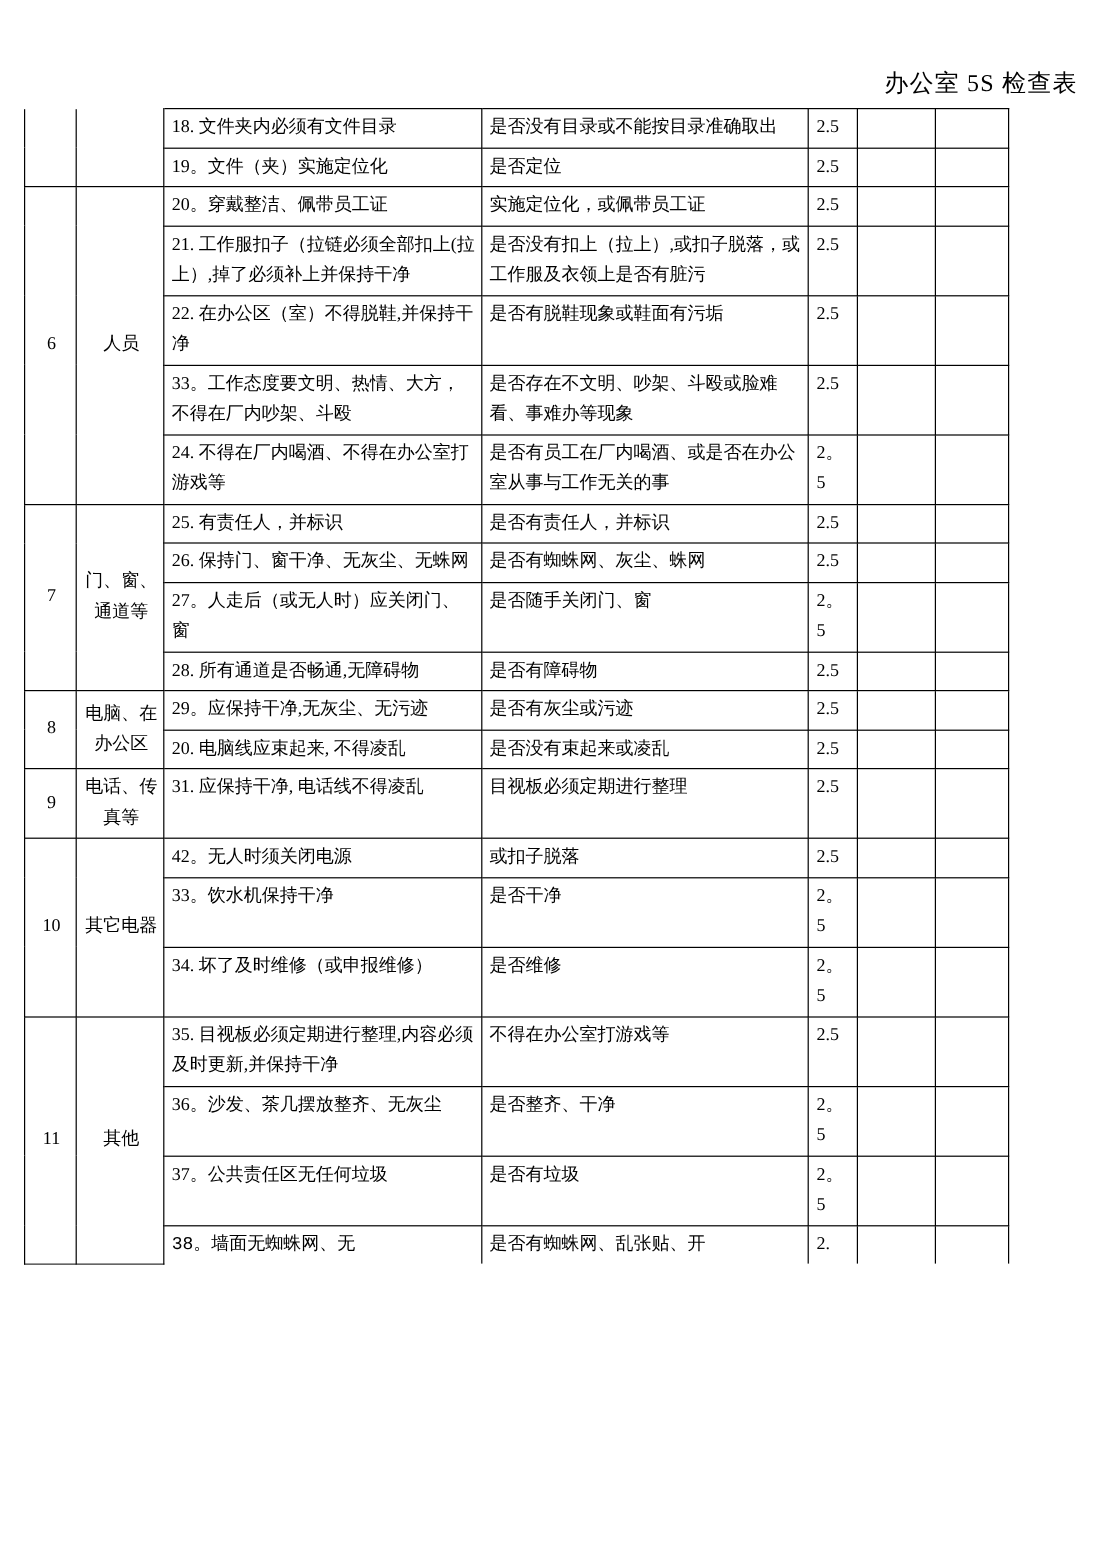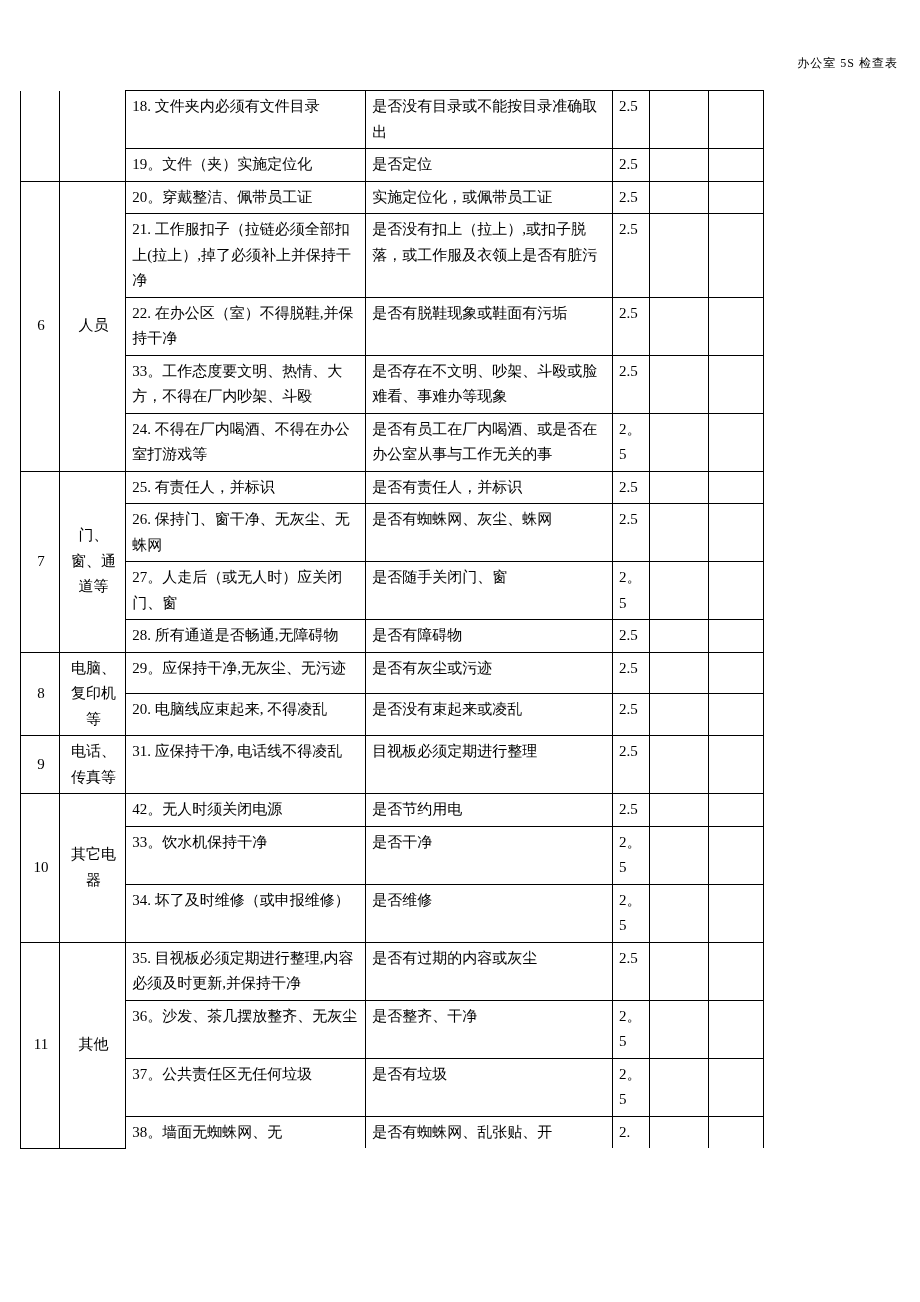--- a/index.html
+++ b/index.html
@@ -1,18 +1,18 @@
 <!DOCTYPE html>
 <html><head>
 <meta charset="utf-8">
 <style>
   html,body{margin:0;padding:0;background:#fff;font-family:"SimSun","Songti SC",serif;color:#000;font-size:15px;line-height:1.6}
   .page{width:920px;margin:0 auto;position:relative;padding-top:54px}
-  .title{position:absolute;top:54px;right:22px;font-size:12px;letter-spacing:1px}
-  table{border-collapse:collapse;width:744px;margin:36px 0 0 20px;table-layout:fixed}
+  .title{position:absolute;top:54px;right:22px;font-size:20px;letter-spacing:1px}
+  table{border-collapse:collapse;width:821px;margin:36px 0 0 20px;table-layout:fixed}
   td{border:1px solid #000;padding:3px 4px 3px 6px;vertical-align:top;font-size:15px;line-height:1.7;word-break:break-all}
   col.c1{width:34px}
   col.c2{width:58px}
   col.c3{width:210px}
   col.c4{width:216px}
   col.c5{width:32px}
   col.c6{width:52px}
   col.c7{width:48px}
   .center{text-align:center;vertical-align:middle}
 </style>
@@ -109,21 +109,21 @@
         </tr>
         <tr>
           <td>28. 所有通道是否畅通,无障碍物</td>
           <td>是否有障碍物</td>
           <td>2.5</td>
           <td></td>
           <td></td>
         </tr>
         <tr>
           <td rowspan="2" class="center">8</td>
-          <td rowspan="2" class="center">电脑、复印机等</td>
+          <td rowspan="2" class="center">电脑、在办公区</td>
           <td>29。应保持干净,无灰尘、无污迹</td>
           <td>是否有灰尘或污迹</td>
           <td>2.5</td>
           <td></td>
           <td></td>
         </tr>
         <tr>
           <td>20. 电脑线应束起来, 不得凌乱</td>
           <td>是否没有束起来或凌乱</td>
           <td>2.5</td>
@@ -136,21 +136,21 @@
           <td>31. 应保持干净, 电话线不得凌乱</td>
           <td>目视板必须定期进行整理</td>
           <td>2.5</td>
           <td></td>
           <td></td>
         </tr>
         <tr>
           <td rowspan="3" class="center">10</td>
           <td rowspan="3" class="center">其它电器</td>
           <td>42。无人时须关闭电源</td>
-          <td>是否节约用电</td>
+          <td>或扣子脱落</td>
           <td>2.5</td>
           <td></td>
           <td></td>
         </tr>
         <tr>
           <td>33。饮水机保持干净</td>
           <td>是否干净</td>
           <td>2。5</td>
           <td></td>
           <td></td>
@@ -159,41 +159,41 @@
           <td>34. 坏了及时维修（或申报维修）</td>
           <td>是否维修</td>
           <td>2。5</td>
           <td></td>
           <td></td>
         </tr>
         <tr>
           <td rowspan="4" class="center">11</td>
           <td rowspan="4" class="center">其他</td>
           <td>35. 目视板必须定期进行整理,内容必须及时更新,并保持干净</td>
-          <td>是否有过期的内容或灰尘</td>
+          <td>不得在办公室打游戏等</td>
           <td>2.5</td>
           <td></td>
           <td></td>
         </tr>
         <tr>
           <td>36。沙发、茶几摆放整齐、无灰尘</td>
           <td>是否整齐、干净</td>
           <td>2。5</td>
           <td></td>
           <td></td>
         </tr>
         <tr>
           <td>37。公共责任区无任何垃圾</td>
           <td>是否有垃圾</td>
           <td>2。5</td>
           <td></td>
           <td></td>
         </tr>
         <tr>
-          <td style="border-bottom: none;">38。墙面无蜘蛛网、无</td>
+          <td style="border-bottom: none; font-family: Liberation Mono, monospace;">38。墙面无蜘蛛网、无</td>
           <td style="border-bottom: none;">是否有蜘蛛网、乱张贴、开</td>
           <td style="border-bottom: none;">2.</td>
           <td style="border-bottom: none;"></td>
           <td style="border-bottom: none;"></td>
         </tr>
       </tbody>
   </table>
 </div>
 
 </body></html>

